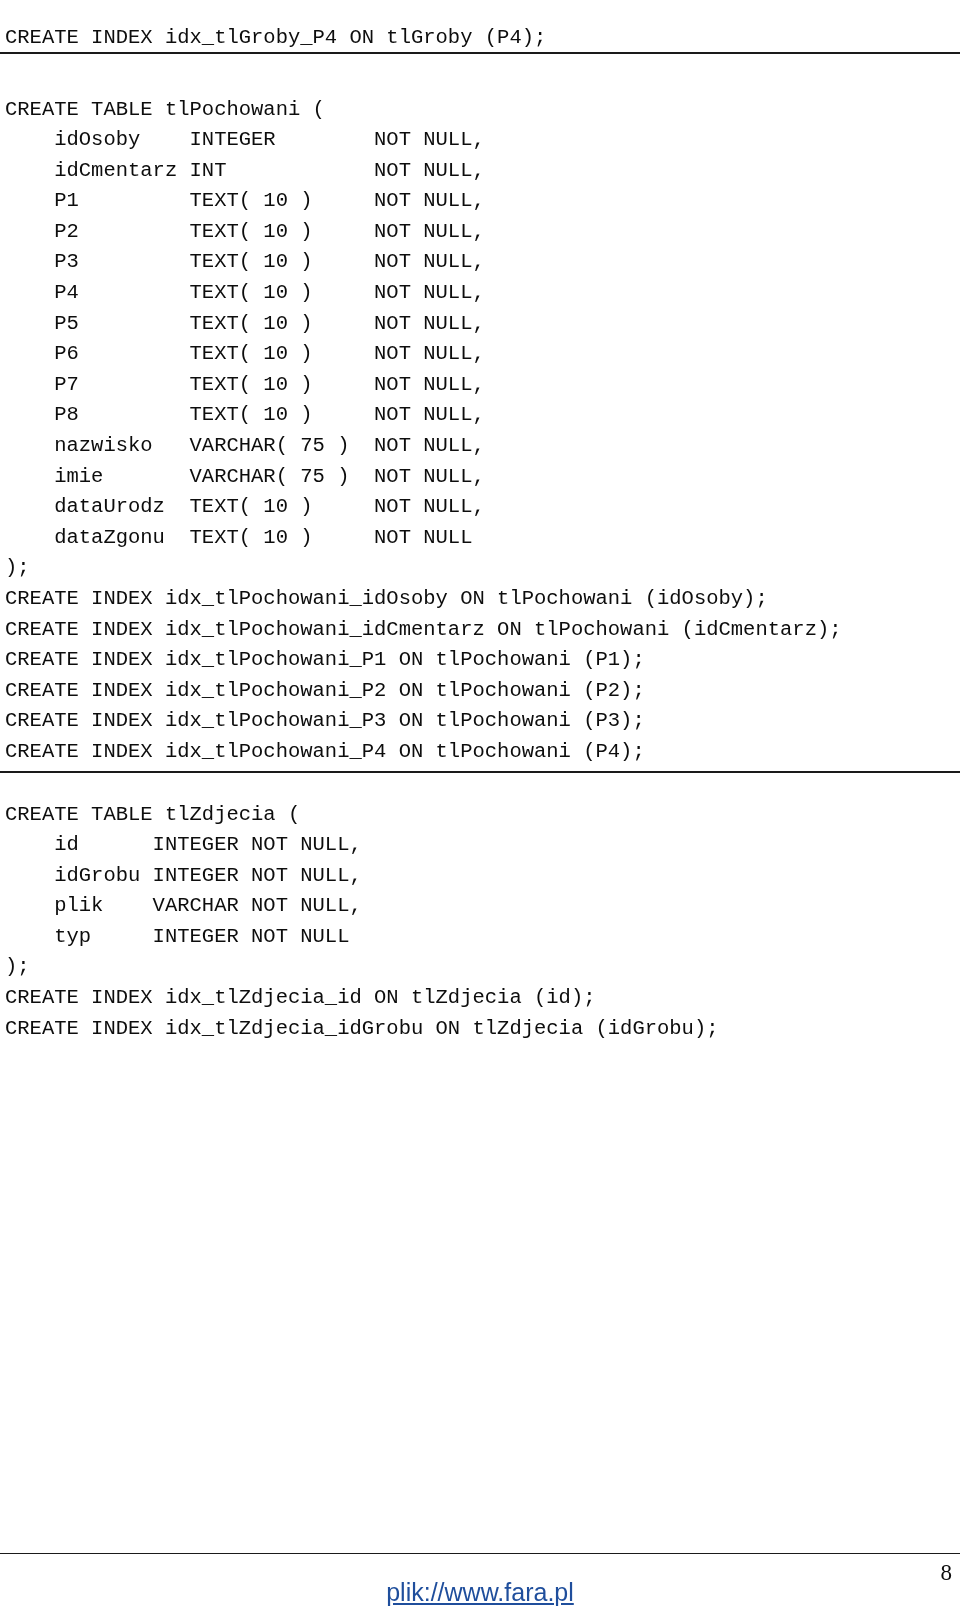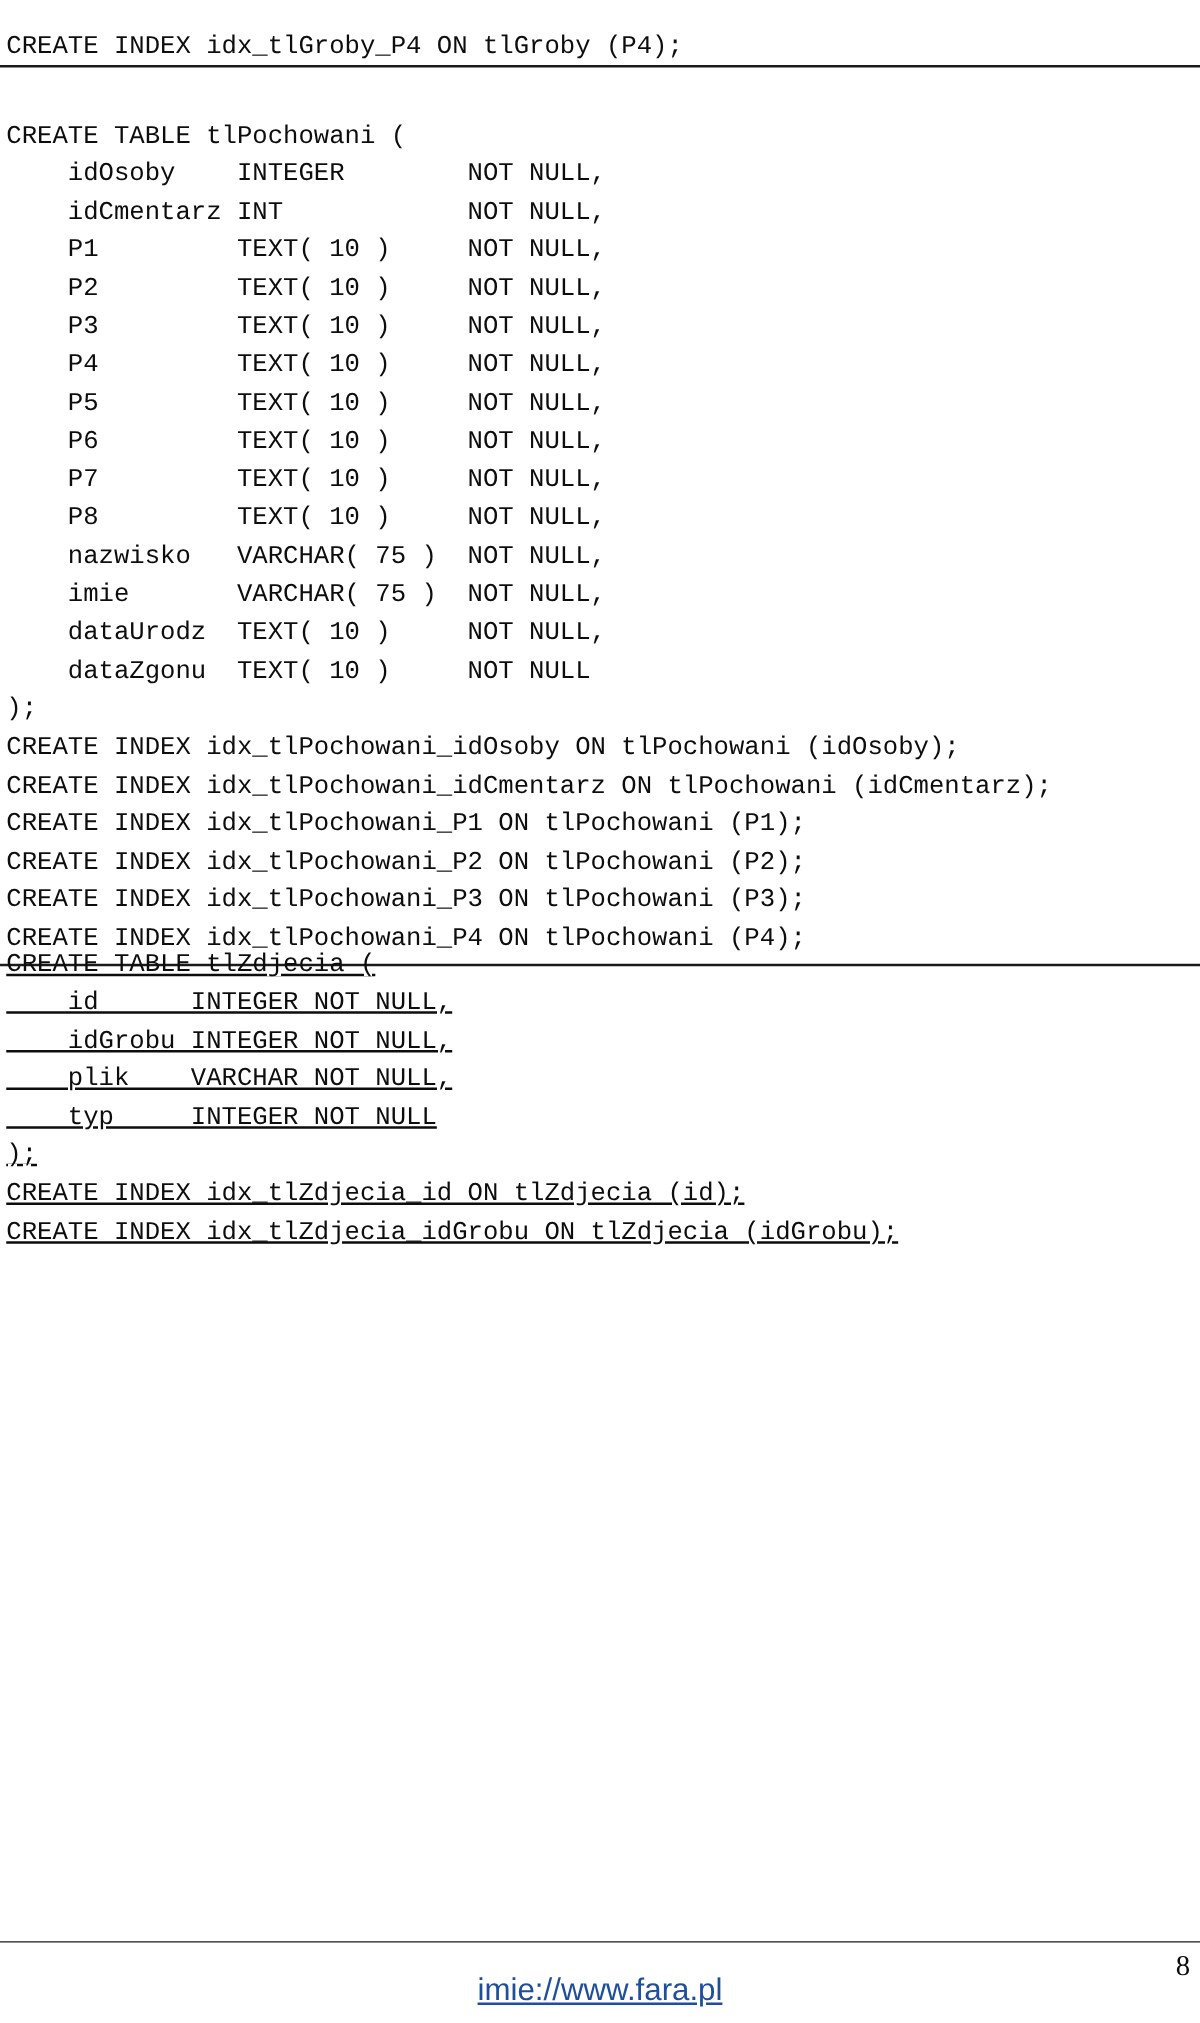--- a/index.html
+++ b/index.html
@@ -70,21 +70,21 @@
     font-family: "Liberation Sans", "DejaVu Sans", sans-serif;
     font-size: 25px;
     color: #1f4e9c;
     text-decoration: underline;
     cursor: pointer;
   }
 
   
   #block-top      { top: 2px; }
   #block-pochowani{ top: 74px; }
-  #block-zdjecia  { top: 737px; text-decoration: underline; }
+  #block-zdjecia  { top: 779px; }
 </style>
 </head>
 <body>
 
 <div class="page">
 
   <pre class="code-block" id="block-top">CREATE INDEX idx_tlGroby_P4 ON tlGroby (P4);</pre>
 
   <div class="hr" style="top: 52px;"></div>
 
@@ -120,16 +120,16 @@
     typ     INTEGER NOT NULL
 );
 CREATE INDEX idx_tlZdjecia_id ON tlZdjecia (id);
 CREATE INDEX idx_tlZdjecia_idGrobu ON tlZdjecia (idGrobu);</pre>
 
   <div class="hr-footer" style="top: 1553px;"></div>
 
   <div class="page-number" style="top: 1560px;">8</div>
 
   <div class="footer-link-row" style="top: 1578px;">
-    <span class="footer-link">imie://www.fara.pl</span>
+    <span class="footer-link">plik://www.fara.pl</span>
   </div>
 
 </div>
 
 </body></html>

